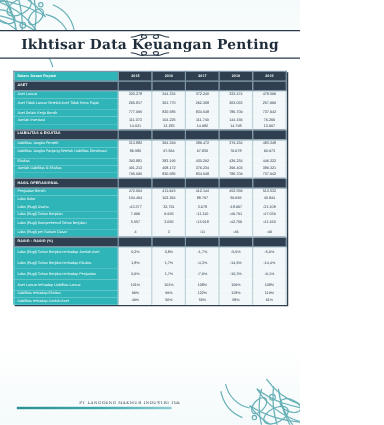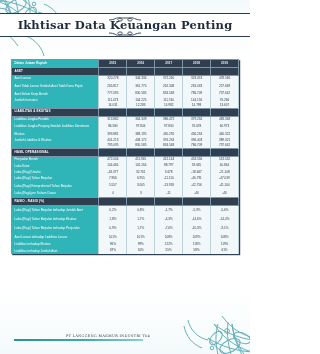--- a/index.html
+++ b/index.html
@@ -14,21 +14,21 @@
       linear-gradient(180deg,#f4fafb 0%, #ffffff 18%, #ffffff 82%, #f4fafb 100%);
   }
   
   .orn{position:absolute;pointer-events:none;}
   .orn-tl{left:-14px;top:-16px;width:110px;height:78px;opacity:.85;}
   .orn-br{right:-10px;bottom:-14px;width:110px;height:70px;opacity:.85;}
   .orn-br svg{transform:rotate(180deg);}
   
   .title-wrap{
     position:absolute;left:0;right:0;top:13px;height:36px;
-    display:flex;align-items:flex-start;justify-content:center;
+    display:flex;align-items:flex-end;justify-content:center;
   }
   .title-frame{
     position:relative;display:flex;align-items:center;justify-content:center;
     padding:4px 26px;
     border:1px solid #2b3a4a;border-radius:3px;
     background:#ffffff;
   }
   .title-frame:before,.title-frame:after{
     content:"";position:absolute;top:2px;bottom:2px;width:4px;
     border-top:1px solid #2b3a4a;border-bottom:1px solid #2b3a4a;

